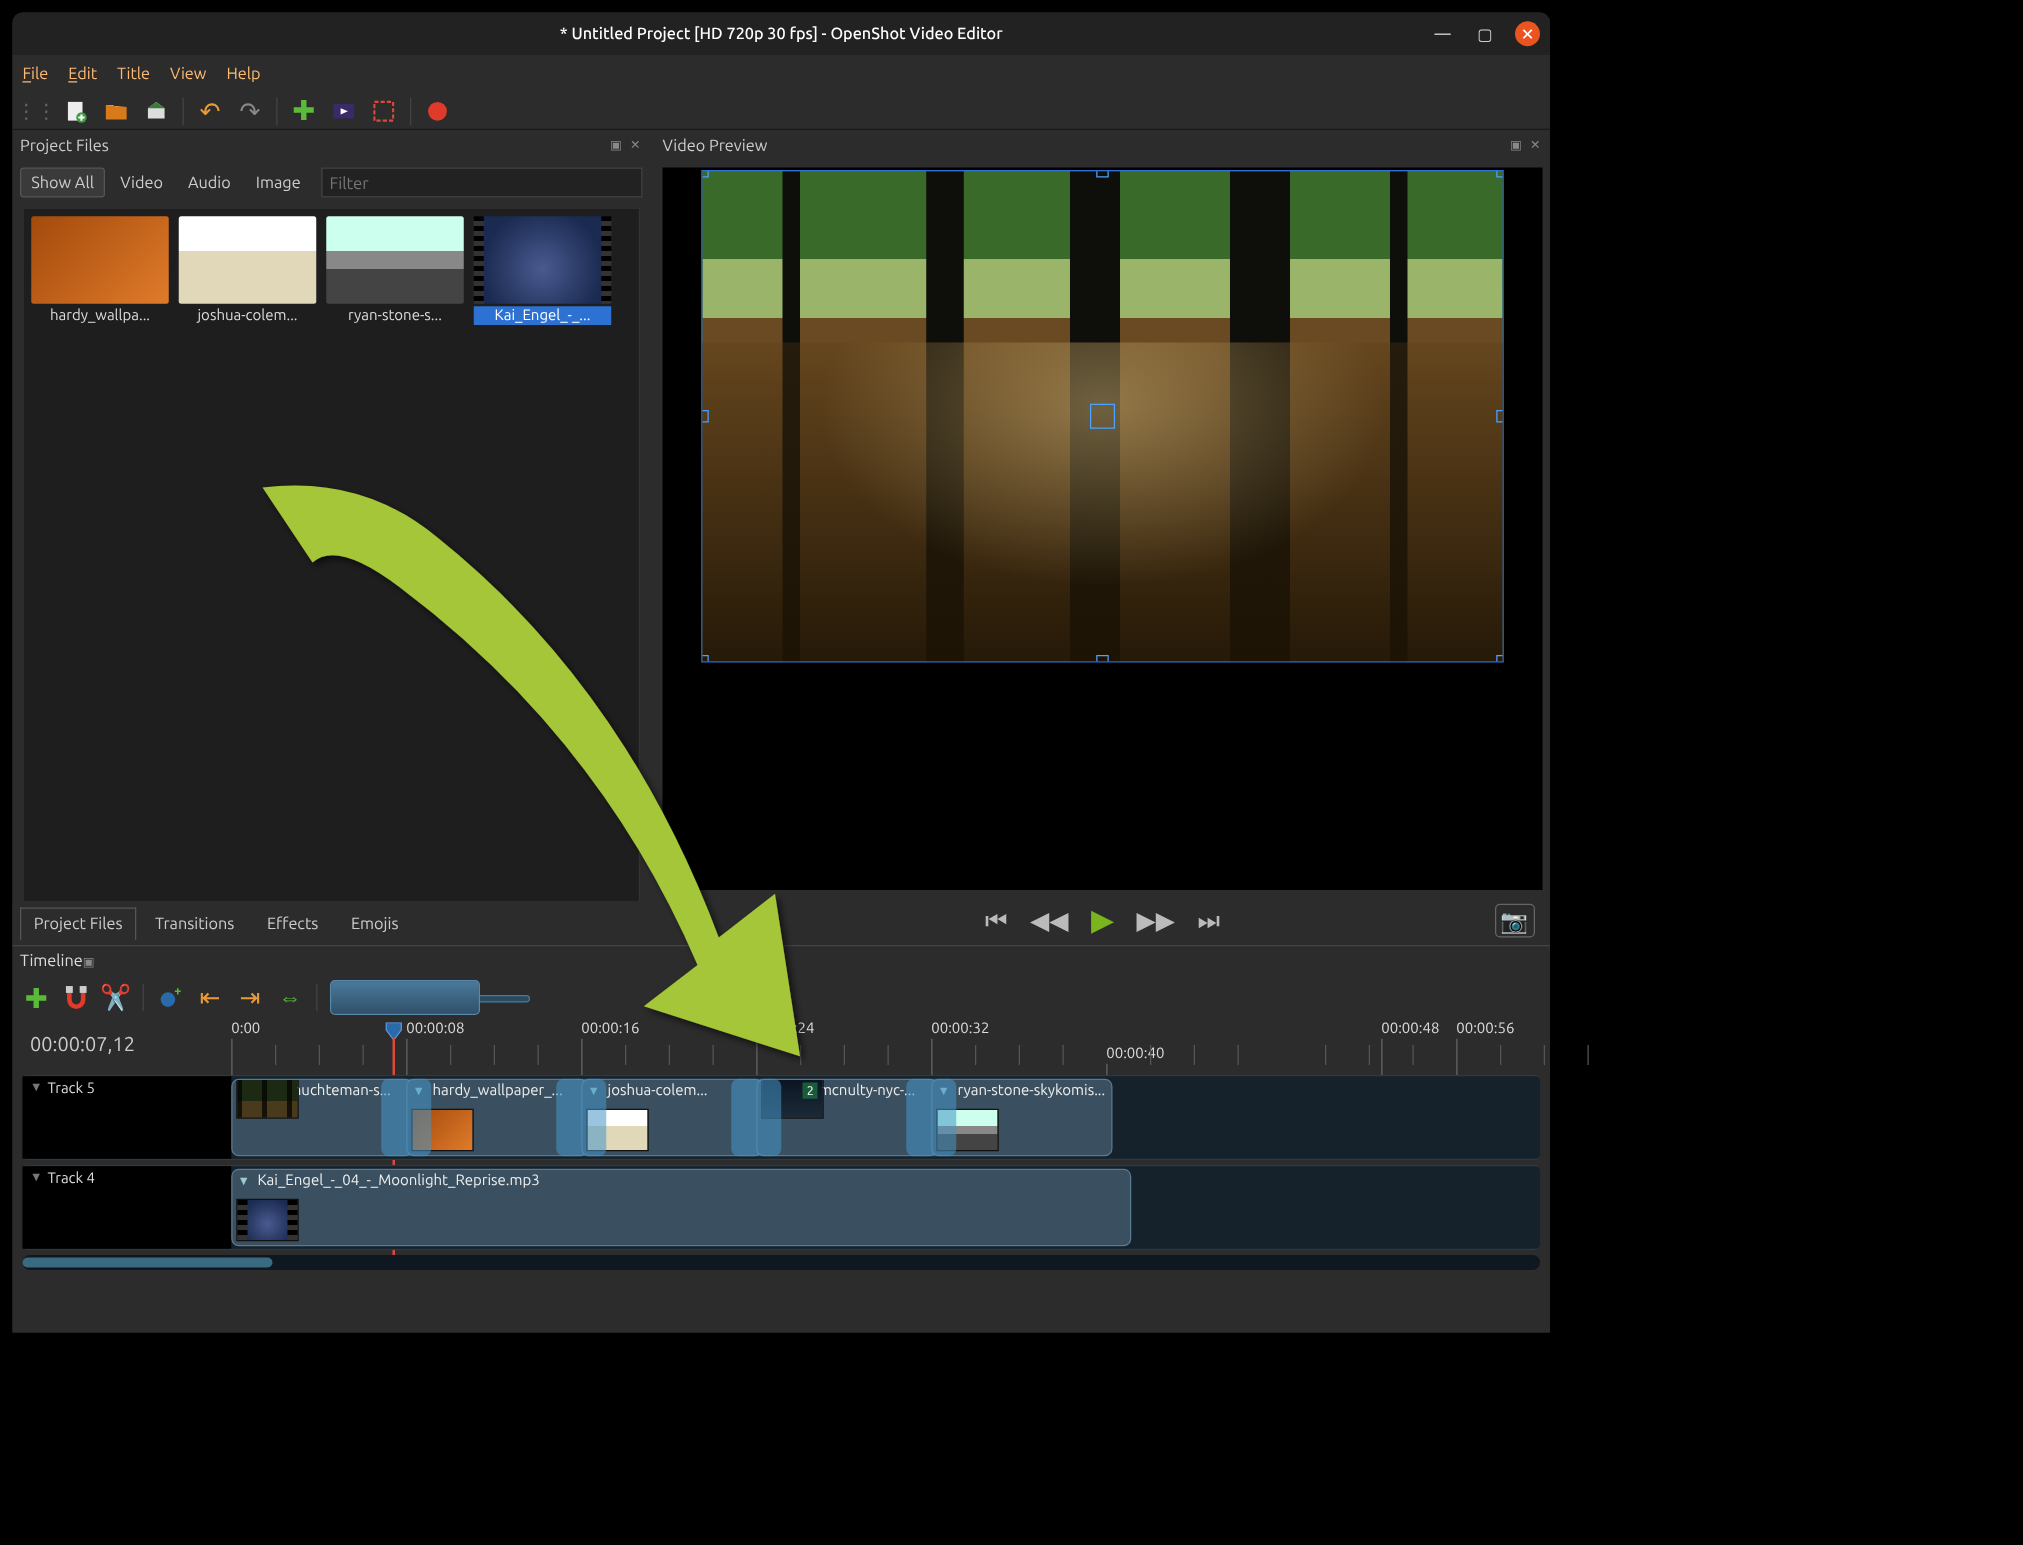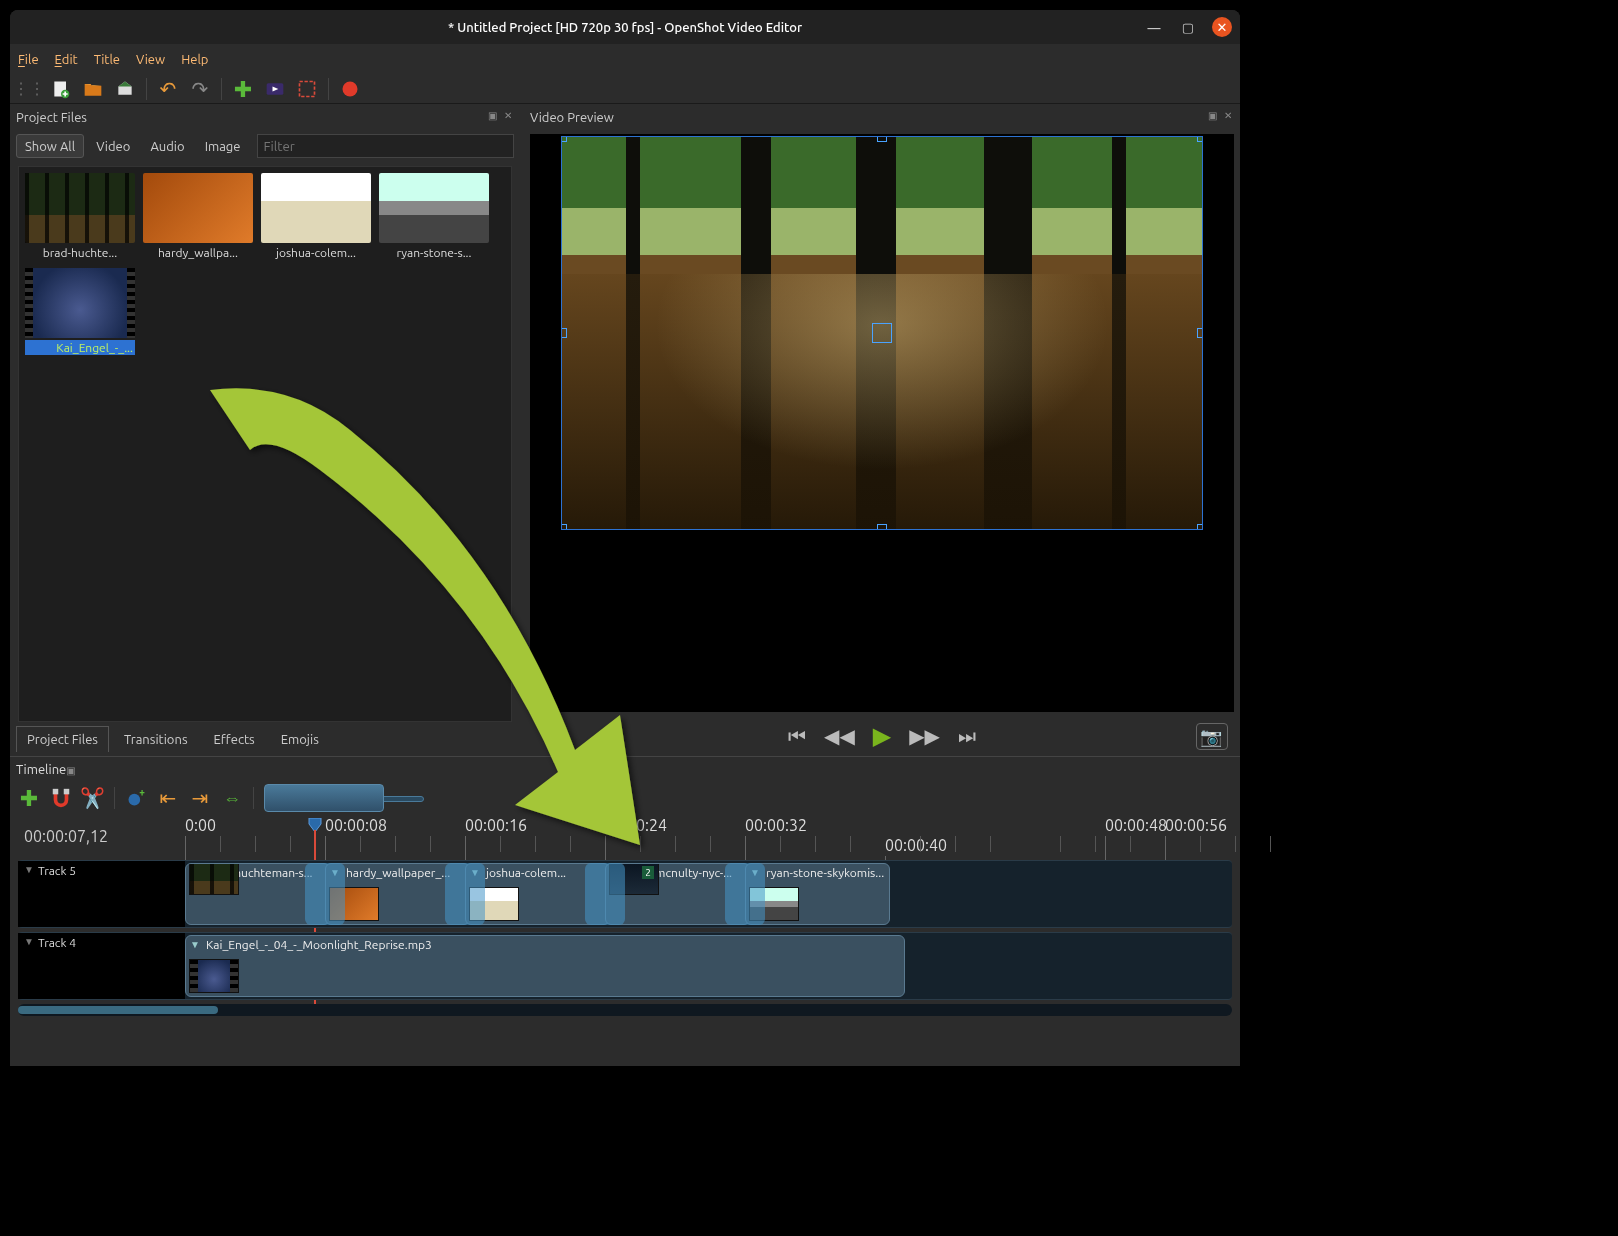--- a/index.html
+++ b/index.html
@@ -22,21 +22,21 @@
   .panel-header .hdr-icons { position: absolute; right: 2px; display: flex; gap: 2px; }
   .hdr-ic { width: 14px; height: 14px; font-size: 10px; color: #888; cursor: pointer; }
   .filter-row { display: flex; align-items: center; padding: 4px 6px; gap: 4px; }
   .filter-btn { padding: 4px 8px; color: #ccc; cursor: pointer; border-radius: 3px; font-size: 13px; }
   .filter-btn.active { background: #3a3a3a; border: 1px solid #555; }
   .filter-input { flex: 1; background: #222; border: 1px solid #444; color: #999; padding: 3px 6px; margin-left: 4px; height: 24px; }
   .thumb-area { flex: 1; background: #1e1e1e; margin: 4px 8px 0 8px; padding: 6px; display: flex; flex-wrap: wrap; align-content: flex-start; gap: 8px; border: 1px solid #333; }
   .tile { width: 110px; display: flex; flex-direction: column; cursor: pointer; }
   .tile-thumb { width: 110px; height: 70px; background: #555; border-radius: 2px; position: relative; }
   .tile-label { font-size: 12px; color: #ddd; margin-top: 2px; white-space: nowrap; overflow: hidden; text-overflow: ellipsis; text-align: center; padding: 1px 2px; }
-  .tile.selected .tile-label { background: #2d72d2; color: #bef264; text-align: right; }
+  .tile.selected .tile-label { background: #2d72d2; color: #ffffff; }
   .film-edges::before, .film-edges::after { content: ""; position: absolute; top: 0; bottom: 0; width: 8px; background: repeating-linear-gradient(#000 0 4px, #333 4px 8px); }
   .film-edges::before { left: 0; } .film-edges::after { right: 0; }
   .tabs-row { display: flex; gap: 4px; padding: 4px 6px; background: #2c2c2c; }
   .tab { padding: 5px 10px; color: #ccc; cursor: pointer; font-size: 13px; border: 1px solid transparent; }
   .tab.active { background: #2c2c2c; border: 1px solid #555; border-bottom: none; }
   .preview-wrap { flex: 1; margin: 4px 6px; position: relative; background: #000; display: flex; align-items: flex-start; justify-content: center; }
   .preview-img { width: 640px; height: 392px; margin-top: 2px; position: relative; border: 1px solid #2d72d2; box-sizing: content-box; background: linear-gradient(180deg,#6ea04a 0 25%, #8aa65a 25% 35%, #5e4c2e 35% 100%); overflow: hidden; }
   .trees { position: absolute; inset: 0; }
   .tree { position: absolute; bottom: 0; background: #0e0e0a; }
   .handle { position: absolute; width: 10px; height: 10px; border: 1px solid #4aa3ff; background: transparent; }
@@ -44,21 +44,21 @@
   .pc-btn { font-size: 20px; color: #bbb; cursor: pointer; }
   .pc-play { color: #7ab51d; font-size: 24px; }
   .snap-ic { position: absolute; right: 12px; color: #999; font-size: 18px; border: 1px solid #666; border-radius: 4px; padding: 2px 4px; cursor: pointer; }
   .timeline-section { background: #2c2c2c; height: 310px; display: flex; flex-direction: column; }
   .timeline-header { height: 24px; display: flex; align-items: center; padding: 0 6px; font-size: 13px; border-top: 1px solid #444; position: relative; }
   .tl-tools { height: 36px; display: flex; align-items: center; padding: 0 8px; gap: 10px; }
   .tl-ruler-wrap { position: relative; height: 40px; display: flex; }
   .tl-time { width: 175px; padding-left: 14px; color: #ccc; font-size: 16px; display: flex; align-items: center; }
   .tl-ruler { flex: 1; position: relative; color: #ccc; font-size: 11px; }
   .tick { position: absolute; top: 0; }
-  .tick .t-label { font-size: 16px; color: #ddd; }
+  .tick .t-label { font-size: 12px; color: #ddd; }
   .tick .t-line { width: 1px; height: 30px; background: #666; margin-top: 2px; }
   .subtick { position: absolute; top: 20px; width: 1px; height: 16px; background: #555; }
   .playhead { position: absolute; top: 2px; width: 16px; height: 16px; left: -8px; }
   .playhead svg { width: 16px; height: 16px; }
   .playhead-line { position: absolute; width: 2px; background: #d94a3a; top: 14px; }
   .tracks { flex: 1; overflow: hidden; position: relative; }
   .track { display: flex; border-top: 1px solid #2a3b48; border-bottom: 1px solid #2a3b48; background: #15222c; height: 68px; border-radius: 4px; margin: 4px 8px; }
   .track-head { width: 167px; background: #000; color: #ddd; display: flex; align-items: flex-start; padding: 3px 6px; font-size: 12px; cursor: pointer; }
   .track-head .chev { margin-right: 4px; color: #777; font-size: 10px; }
   .track-body { flex: 1; position: relative; }
@@ -159,24 +159,20 @@
       </div>
       <div class="filter-row">
         <span class="filter-btn active">Show All</span>
         <span class="filter-btn">Video</span>
         <span class="filter-btn">Audio</span>
         <span class="filter-btn">Image</span>
         <input class="filter-input" placeholder="Filter" style="">
       </div>
       <div class="thumb-area" id="thumb-area">
           <div class="tile">
-            <div class="tile-thumb th-forest"></div>
-            <div class="tile-label">brad-huchte...</div>
-          </div>
-          <div class="tile">
             <div class="tile-thumb th-orange"></div>
             <div class="tile-label">hardy_wallpa...</div>
           </div>
           <div class="tile">
             <div class="tile-thumb th-bench"></div>
             <div class="tile-label">joshua-colem...</div>
           </div>
           <div class="tile">
             <div class="tile-thumb th-bridge"></div>
             <div class="tile-label">ryan-stone-s...</div>

